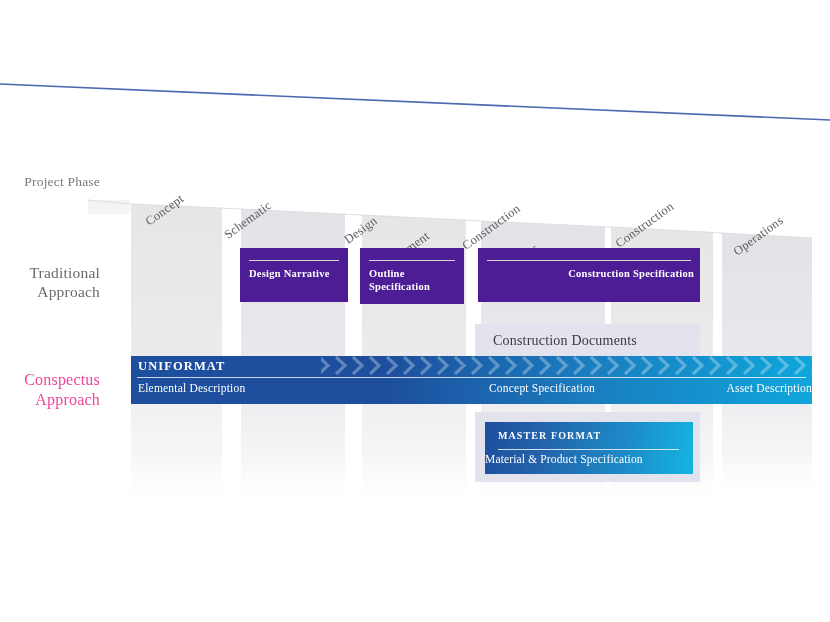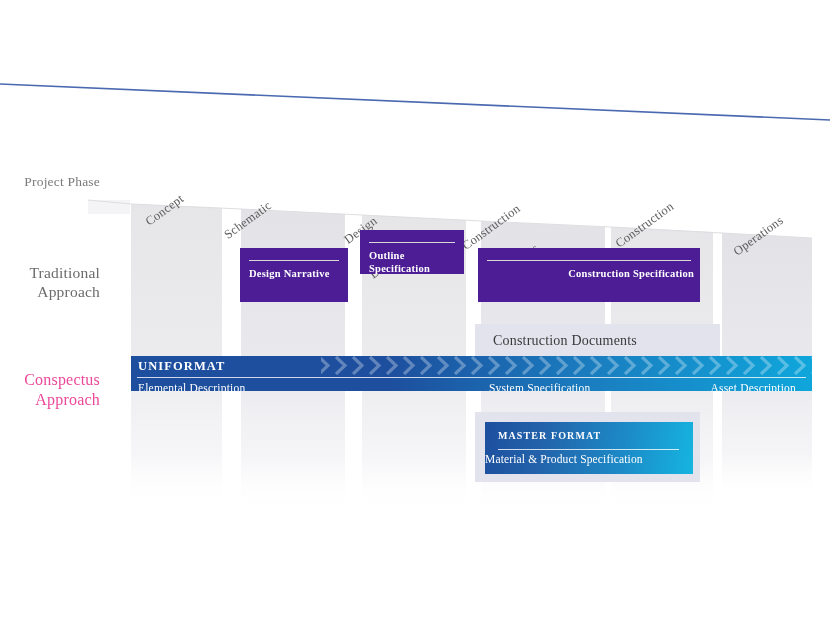--- a/index.html
+++ b/index.html
@@ -95,21 +95,20 @@
     font-weight: bold;
     line-height: 1.25;
     letter-spacing: .25px;
     font-family: "Liberation Serif", "DejaVu Serif", serif;
   }
 
   
   .cd-panel {
     position: absolute;
     background: #e3e3ee;
-    padding-left: 20px;
   }
   .cd-panel .cd-text {
     position: absolute;
     left: 18px;
     top: 9px;
     color: #3a3a3a;
     font-size: 14px;
     letter-spacing: .2px;
   }
 
@@ -264,49 +263,49 @@
 
   <div class="phase-label" style="left:756px; top:210px;">
     <div>Operations</div>
   </div>
 
   <div class="grey-box" style="left:240px; top:248px; width:108px; height:54px;">
     <div class="rule"></div>
     <div class="gb-text">Design Narrative</div>
   </div>
 
-  <div class="grey-box" style="left:360px; top:230px; width:104px; height:44px;">
+  <div class="grey-box" style="left:360px; top:248px; width:104px; height:56px;">
     <div class="rule"></div>
     <div class="gb-text" style="white-space:pre-line;">Outline
 Specification</div>
   </div>
 
   <div class="grey-box" style="left:478px; top:248px; width:222px; height:54px;text-align:right;">
     <div class="rule"></div>
     <div class="gb-text">Construction Specification</div>
   </div>
 
   <div class="cd-panel" style="left:475px; top:324px; width:225px; height:33px;">
     <div class="cd-text">Construction Documents</div>
   </div>
 
-  <div class="band" style="left:131px; top:356px; width:681px; height:35px;">
+  <div class="band" style="left:131px; top:356px; width:681px; height:48px;">
     <svg class="band-chevrons" viewBox="0 0 681 19" width="681" height="19" preserveAspectRatio="none">
       <defs>
         <pattern id="chev" width="17" height="19" patternUnits="userSpaceOnUse">
           <path d="M1 1 L10 9.5 L1 18" fill="none" stroke="#ffffff" stroke-width="3.2"></path>
         </pattern>
       </defs>
       <rect x="190" y="0" width="491" height="19" fill="url(#chev)"></rect>
     </svg>
     <div class="band-rule"></div>
     <div class="band-title">UNIFORMAT</div>
     <div class="band-item" style="left:7px;">Elemental Description</div>
-    <div class="band-item" style="left:358px;">System Specification</div>
-    <div class="band-item" style="right:16px;">Asset Description</div>
+    <div class="band-item" style="left:358px;">Concept Specification</div>
+    <div class="band-item" style="right:0;">Asset Description</div>
   </div>
 
   <div class="mf-backing" style="left:475px; top:412px; width:225px; height:70px;"></div>
   <div class="mf-box" style="left:485px; top:422px; width:208px; height:52px;">
     <div class="mf-title">MASTER FORMAT</div>
     <div class="mf-rule"></div>
     <div class="mf-item">Material &amp; Product Specification</div>
   </div>
 
 </div>

